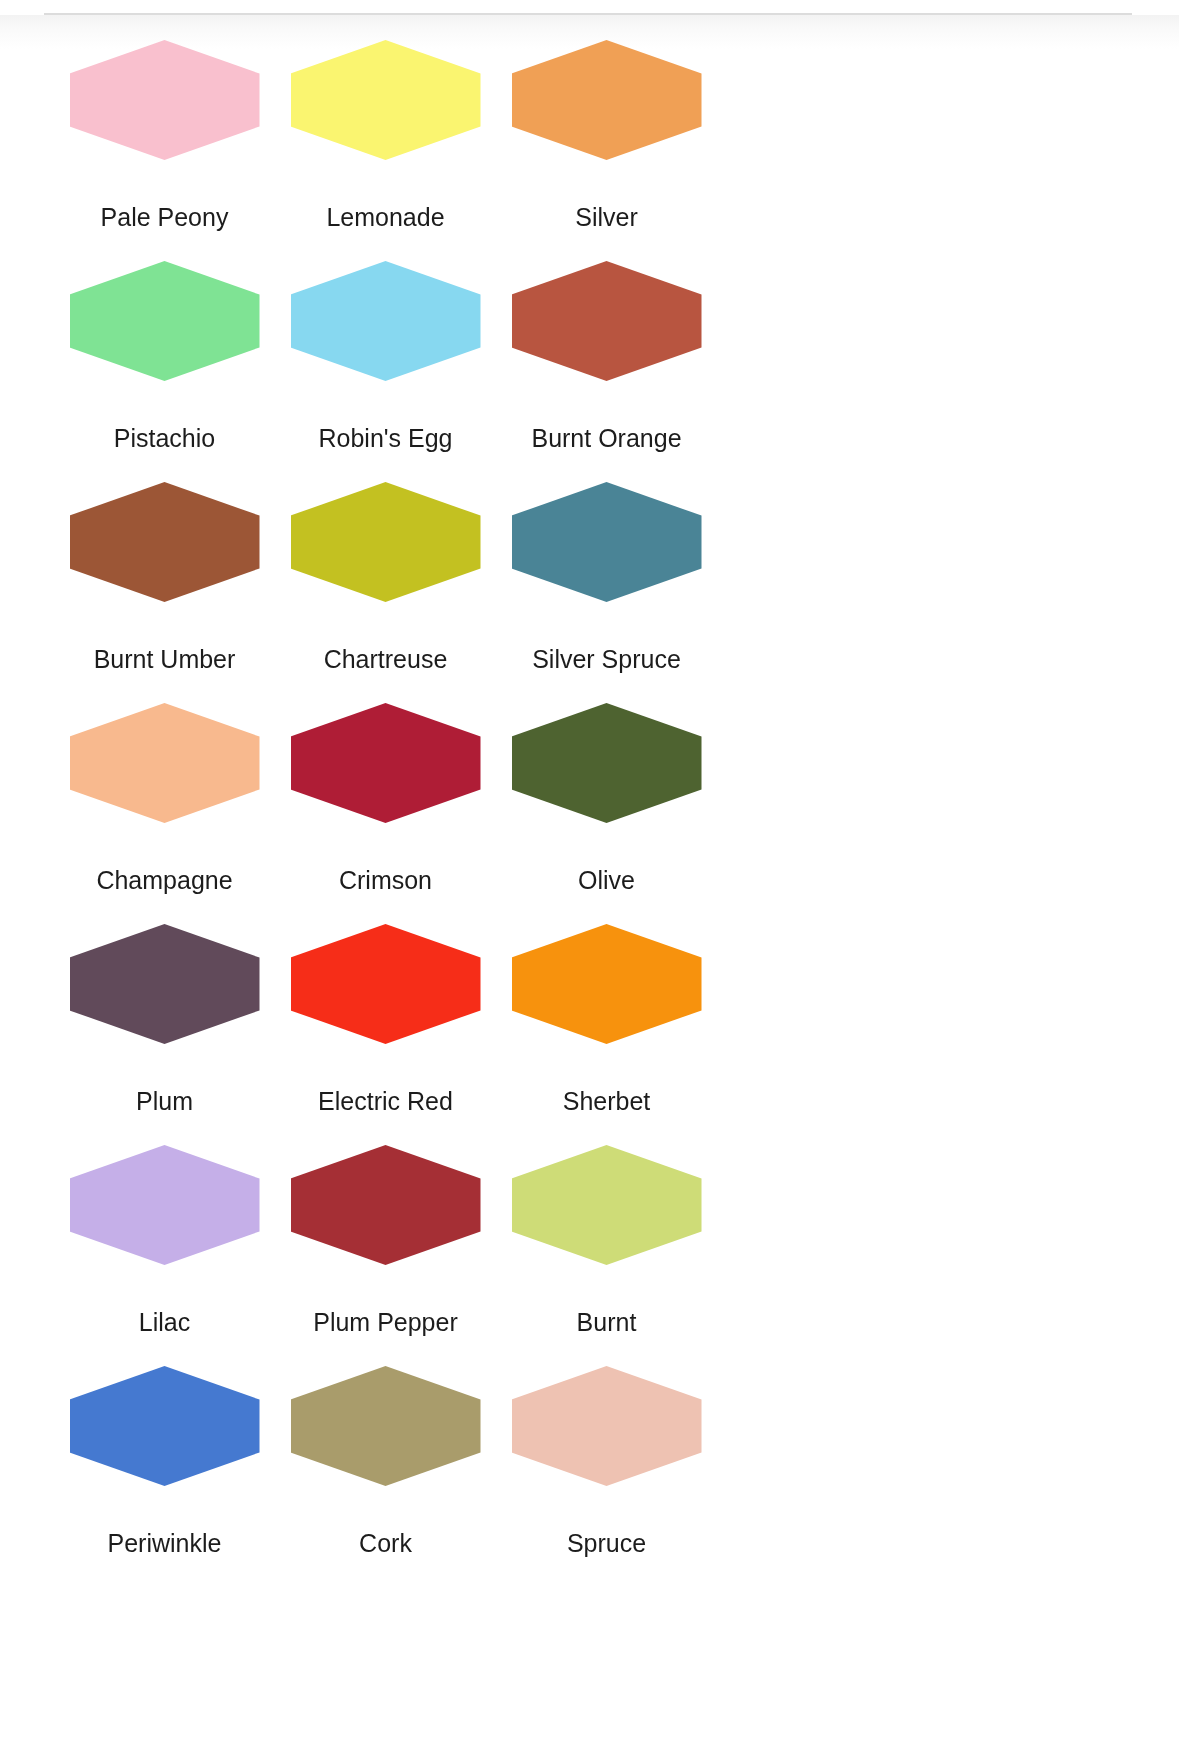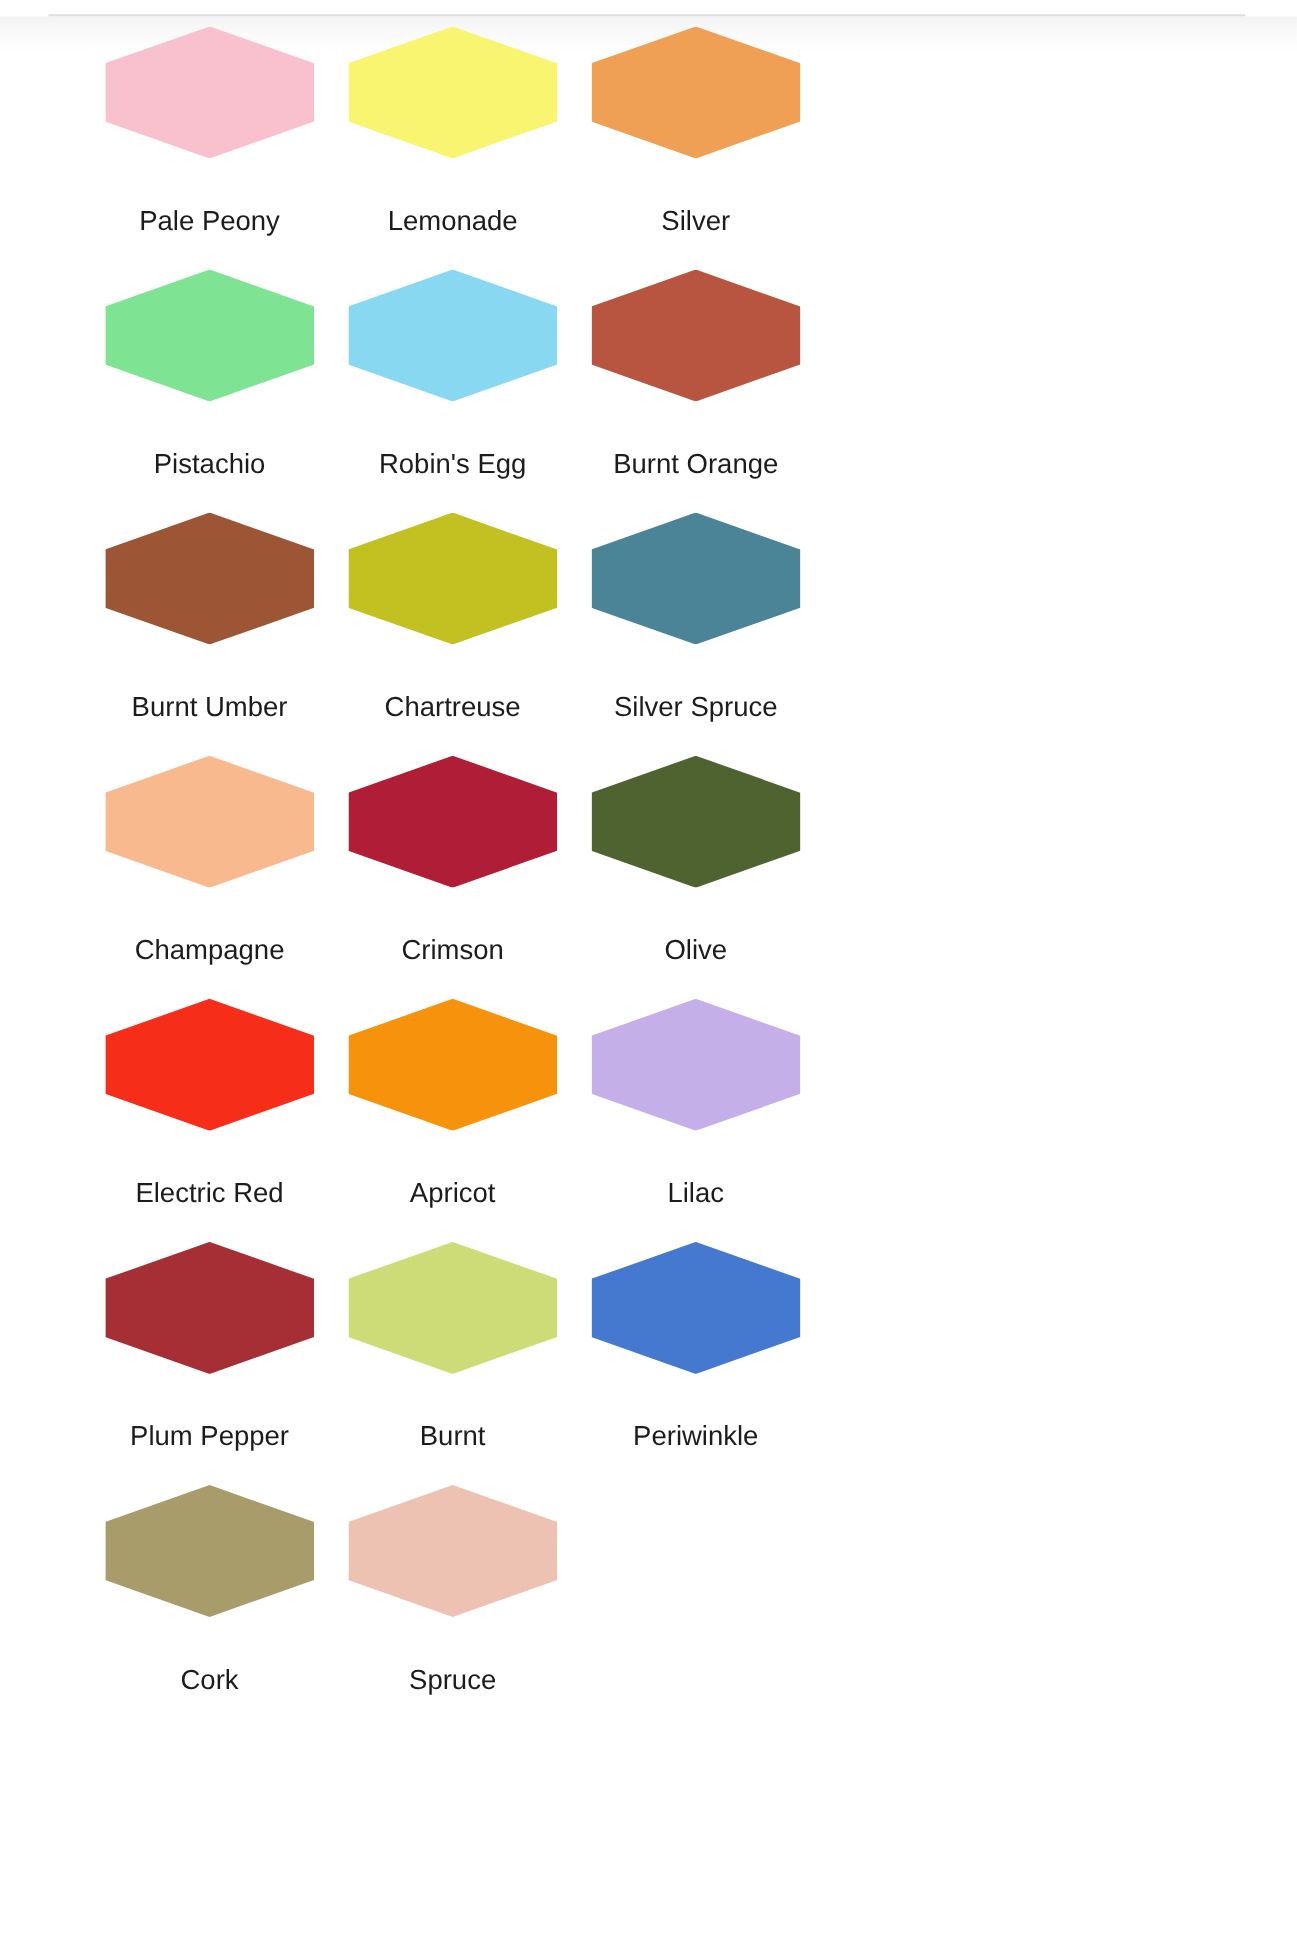--- a/index.html
+++ b/index.html
@@ -33,27 +33,27 @@
     position: absolute;
     top: 15px;
     left: 0;
     width: 1179px;
     height: 34px;
     background: linear-gradient(to bottom, #f3f3f3 0%, #fafafa 45%, #ffffff 100%);
   }
 
   .swatch-grid {
     position: absolute;
-    top: 12px;
+    top: 28px;
     left: 0;
     width: 1179px;
     display: grid;
     grid-template-columns: repeat(3, 221px);
     justify-content: start;
-    padding-left: 80px;
+    padding-left: 54px;
     row-gap: 0px;
   }
 
   .swatch-cell {
     width: 221px;
     height: 221px;
     display: flex;
     flex-direction: column;
     align-items: center;
   }
@@ -127,26 +127,30 @@
       </div>
       <div class="swatch-cell">
         <div class="swatch-hex" style="background: rgb(175, 29, 54);"></div>
         <div class="swatch-label">Crimson</div>
       </div>
       <div class="swatch-cell">
         <div class="swatch-hex" style="background: rgb(78, 99, 48);"></div>
         <div class="swatch-label">Olive</div>
       </div>
       <div class="swatch-cell">
+        <div class="swatch-hex" style="background: rgb(97, 74, 90);"></div>
+        <div class="swatch-label">Plum</div>
+      </div>
+      <div class="swatch-cell">
         <div class="swatch-hex" style="background: rgb(246, 45, 24);"></div>
         <div class="swatch-label">Electric Red</div>
       </div>
       <div class="swatch-cell">
         <div class="swatch-hex" style="background: rgb(247, 146, 13);"></div>
-        <div class="swatch-label">Apricot</div>
+        <div class="swatch-label">Sherbet</div>
       </div>
       <div class="swatch-cell">
         <div class="swatch-hex" style="background: rgb(197, 175, 232);"></div>
         <div class="swatch-label">Lilac</div>
       </div>
       <div class="swatch-cell">
         <div class="swatch-hex" style="background: rgb(165, 47, 53);"></div>
         <div class="swatch-label">Plum Pepper</div>
       </div>
       <div class="swatch-cell">

